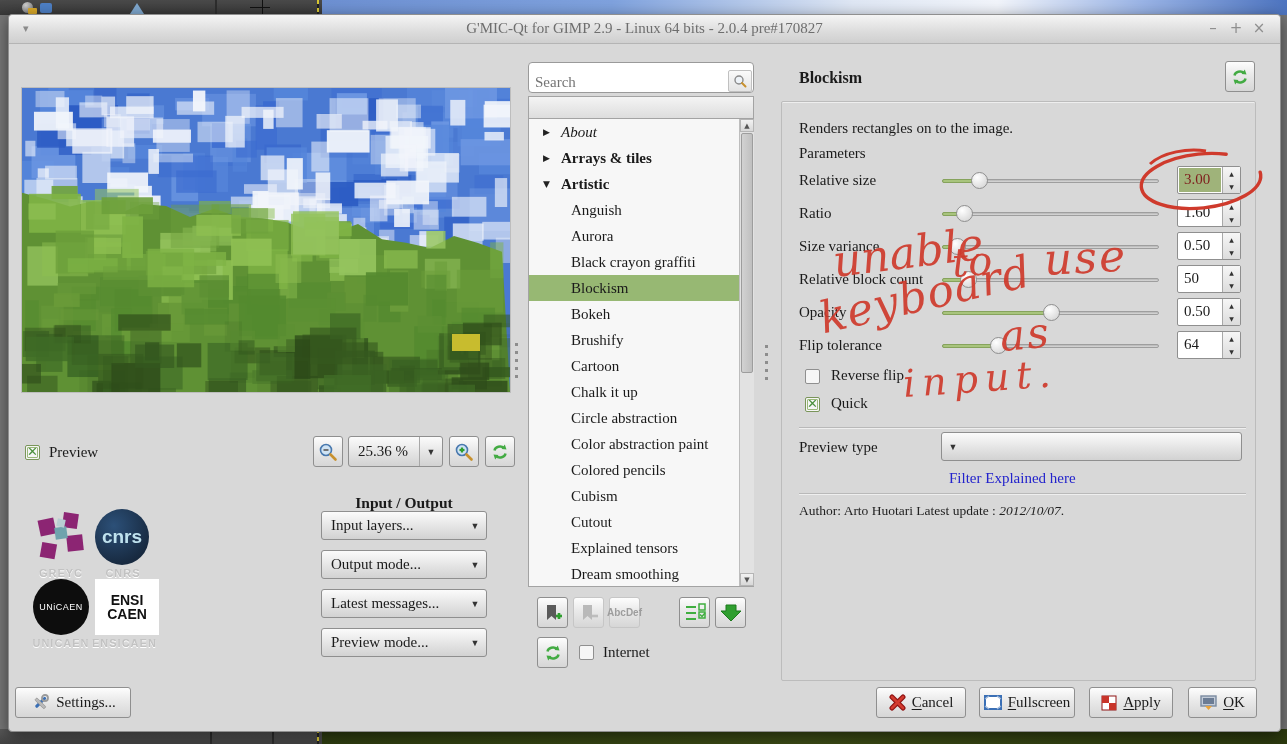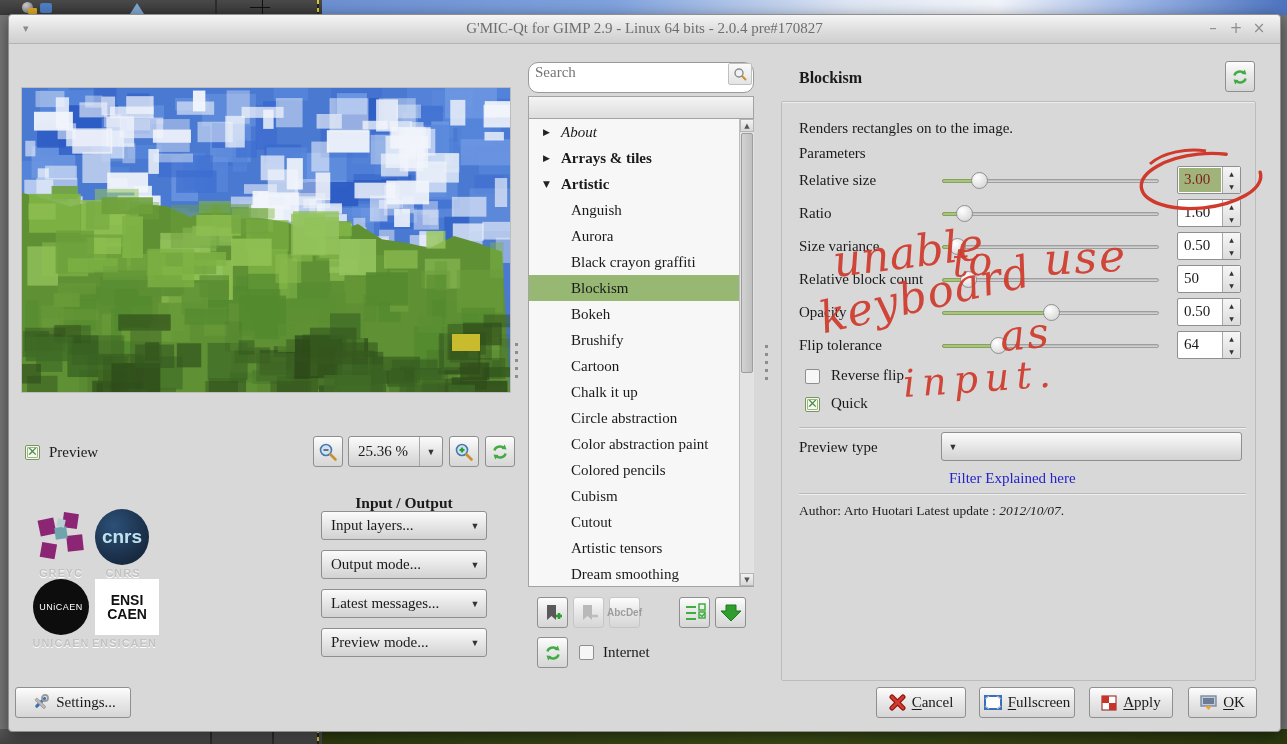--- a/index.html
+++ b/index.html
@@ -42,21 +42,21 @@
   .splitter{position:absolute;width:4px;display:flex;flex-direction:column;gap:5px;align-items:center;}
   .splitter i{width:3px;height:3px;background:#8d8d8d;display:block;}
   .io-header{position:absolute;font-weight:bold;font-size:15.5px;}
   .logo-cap{position:absolute;font-size:11px;color:#c2c2c2;letter-spacing:1px;text-align:center;width:62px;font-family:"Liberation Sans",sans-serif;font-weight:bold;text-shadow:0 1px 0 #fff;}
   .cnrs-circle{position:absolute;width:54px;height:56px;border-radius:50%;background:radial-gradient(circle at 35% 30%,#2c5078,#17293f 75%);display:flex;align-items:center;justify-content:center;color:#bfe2ee;font-family:"Liberation Sans",sans-serif;font-size:19px;font-weight:bold;}
   .uni-circle{position:absolute;width:56px;height:56px;border-radius:50%;background:#0d0d0d;display:flex;align-items:center;justify-content:center;color:#fff;font-family:"Liberation Sans",sans-serif;font-size:9px;letter-spacing:.5px;}
   .ensi-box{position:absolute;width:64px;height:56px;background:#fff;display:flex;flex-direction:row;}
   .ensi-mosaic{height:16px;display:grid;grid-template-columns:repeat(8,1fr);grid-template-rows:repeat(3,1fr);}
   .ensi-txt{flex:1;display:flex;flex-direction:column;align-items:center;justify-content:center;font-family:"Liberation Sans",sans-serif;font-weight:bold;font-size:14px;line-height:14px;color:#111;}
   
-  .search-box{position:absolute;left:519px;top:47px;width:226px;height:31px;box-sizing:border-box;border:1px solid #9a9a9a;border-radius:10px;background:#fff;display:flex;align-items:flex-start;}
+  .search-box{position:absolute;left:519px;top:47px;width:226px;height:31px;box-sizing:border-box;border:1px solid #9a9a9a;border-radius:4px;background:#fff;display:flex;align-items:flex-end;}
   .search-box input{flex:1;border:0;outline:0;background:transparent;font-family:inherit;font-size:15px;color:#333;padding-left:6px;min-width:0;}
   .search-btn{width:22px;height:20px;margin-right:1px;border:1px solid #c0c0c0;border-radius:2px;background:linear-gradient(#fafafa,#e4e4e4);display:flex;align-items:center;justify-content:center;}
   .flt-header{position:absolute;left:519px;top:81px;width:226px;height:23px;box-sizing:border-box;border:1px solid #a3a3a3;background:linear-gradient(#f4f4f4,#dddddd);font-size:15.5px;padding:19px 0 0 8px;}
   .flt-list{position:absolute;left:519px;top:103px;width:226px;height:469px;box-sizing:border-box;border:1px solid #a3a3a3;background:#f7f7f7;overflow:hidden;}
   .fl-row{position:relative;height:26px;display:flex;align-items:center;font-size:15px;}
   .fl-row.cat{padding-left:14px;gap:8px;}
   .fl-row.child{padding-left:42px;}
   .fl-row.sel{background:#97b873;}
   .fl-row .tri{font-size:9px;color:#222;width:10px;font-family:"DejaVu Sans",sans-serif;}
   .fl-label.bold{font-weight:bold;}
@@ -717,21 +717,21 @@
         <div class="fl-row child">
           <span class="fl-label">Colored pencils</span>
         </div>
         <div class="fl-row child">
           <span class="fl-label">Cubism</span>
         </div>
         <div class="fl-row child">
           <span class="fl-label">Cutout</span>
         </div>
         <div class="fl-row child">
-          <span class="fl-label">Artistic tensors</span>
+          <span class="fl-label">Explained tensors</span>
         </div>
         <div class="fl-row child">
           <span class="fl-label">Dream smoothing</span>
         </div>
       </div>
     <div class="flt-scroll">
       <span class="sarr" style="top:0;">▲</span>
       <div class="flt-thumb"></div>
       <span class="sarr" style="bottom:0;">▼</span>
     </div>

